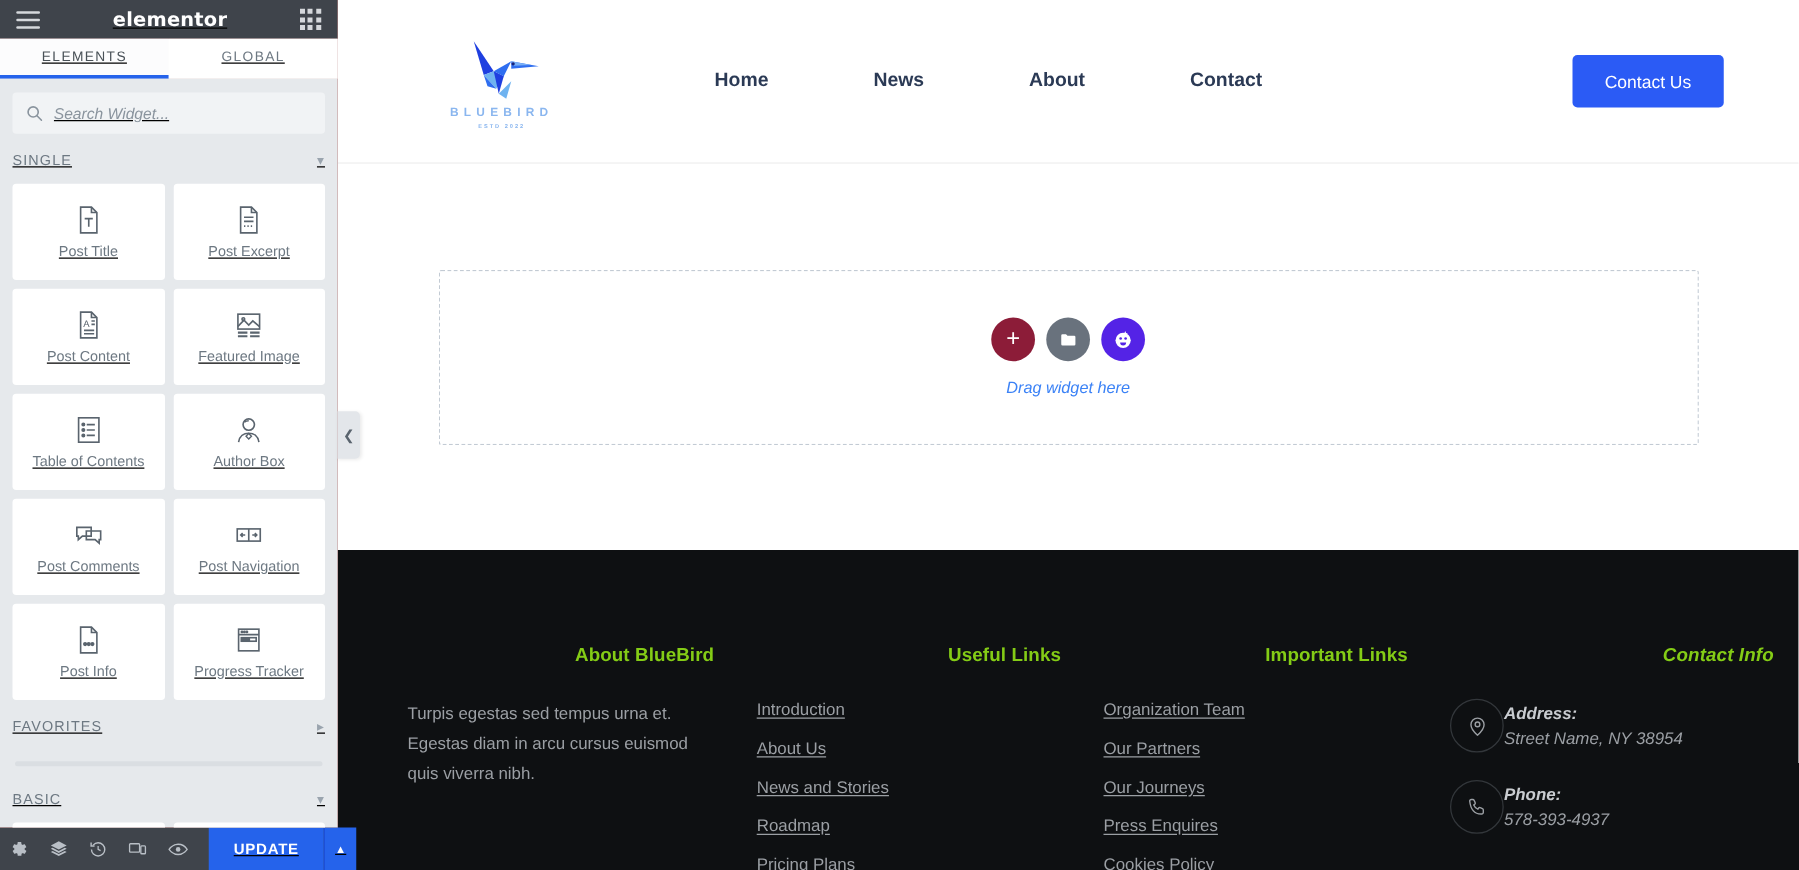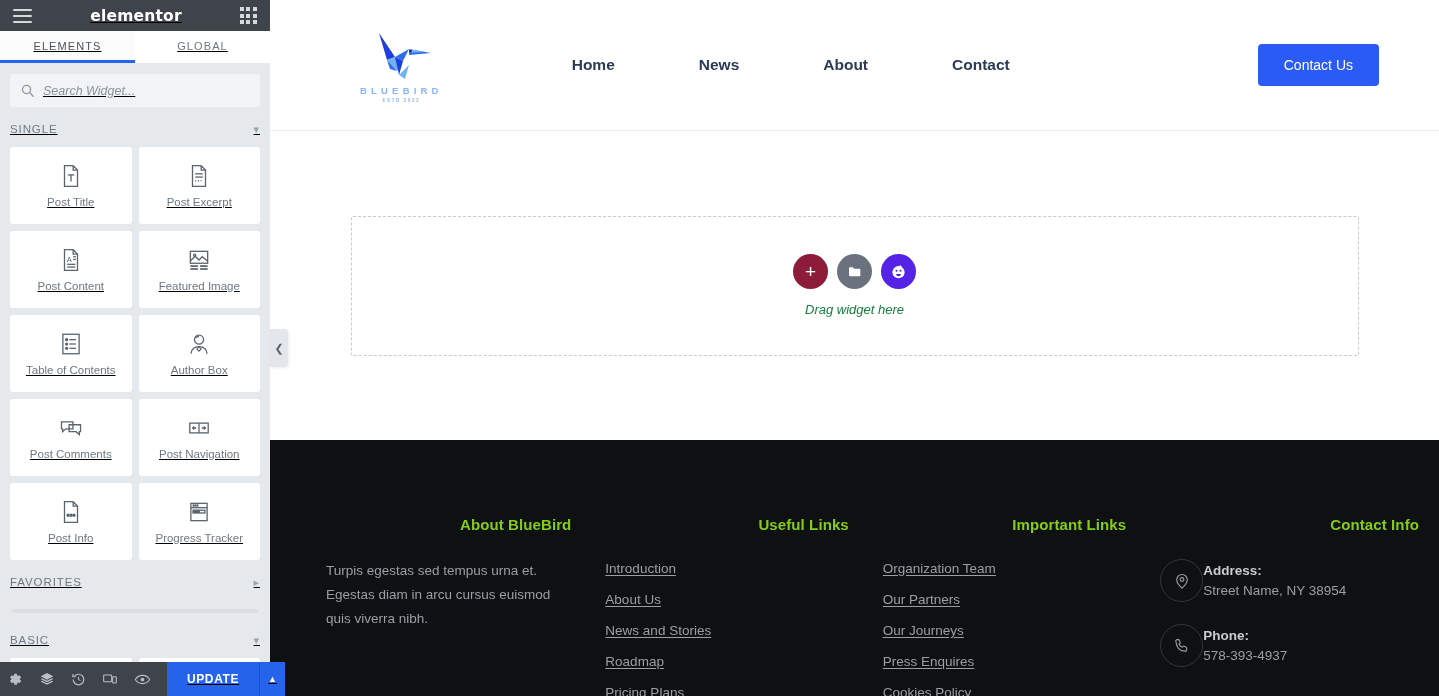--- a/index.html
+++ b/index.html
@@ -134,32 +134,32 @@
   }
   .dz-buttons { display: flex; gap: 9px; }
   .dz-btn {
     width: 35px; height: 35px; border-radius: 50%;
     display: flex; align-items: center; justify-content: center;
     color: #fff; cursor: pointer; border: 0;
   }
   .dz-add { background: #8c1c38; font-size: 19px; line-height: 1; }
   .dz-folder { background: #69727d; }
   .dz-ai { background: #5423e6; }
-  .dz-text { font-size: 13px; color: #15803d; font-style: italic; }
+  .dz-text { font-size: 13px; color: #3b82f6; font-style: italic; }
 
   
   .site-footer {
     background: #0e1012; height: 256px; padding: 76px 0 0 0;
     display: flex; position: relative;
   }
   .fcol { padding-right: 20px; margin-left: 14px; }
   .fcol:nth-child(1) { width: 276px; margin-left: 56px; }
   .fcol:nth-child(2) { width: 274px; }
   .fcol:nth-child(3) { width: 274px; }
-  .fcol:nth-child(4) { width: 290px; }
+  .fcol:nth-child(4) { width: 290px; font-style: italic; }
   .fhead { color: #84cc16; font-size: 15px; font-weight: 700; margin-bottom: 26px; letter-spacing: .1px; text-align: right; }
   .fpara { color: #9b9fa4; font-size: 13.5px; line-height: 1.78; margin-bottom: 18px; }
   .flinks { list-style: none; }
   .flinks li { margin-bottom: 13px; }
   .flinks a {
     color: #9b9fa4; font-size: 13.5px; text-decoration: underline;
     text-underline-offset: 2px; cursor: pointer;
   }
   .cinfo { display: flex; align-items: center; margin-bottom: 22px; }
   .cicon {

